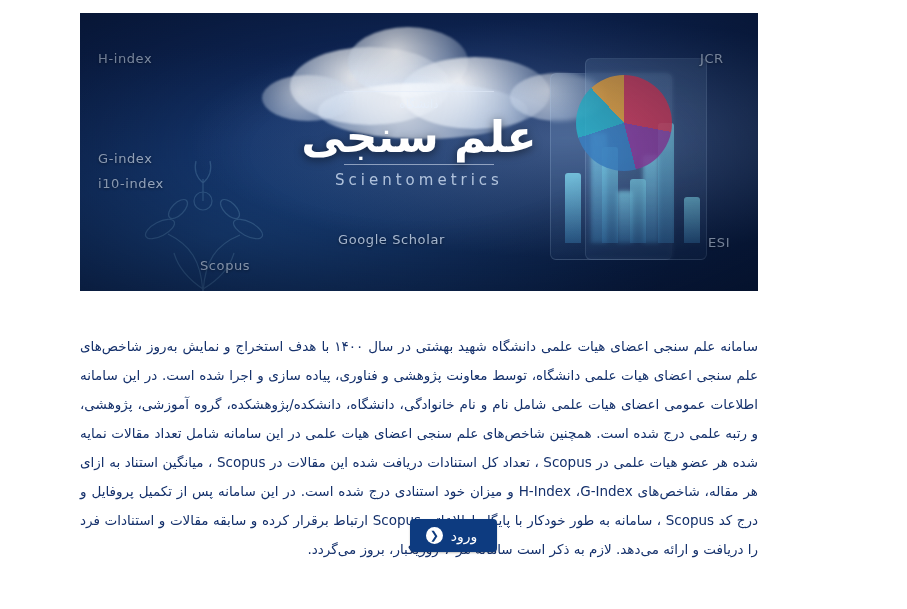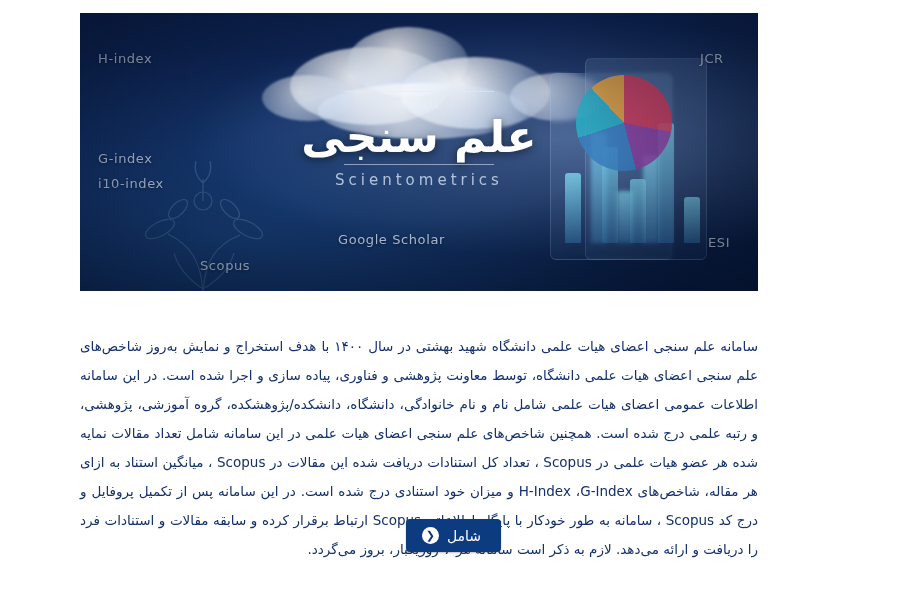--- a/index.html
+++ b/index.html
@@ -257,18 +257,18 @@
         <div class="hero-title">علم سنجی</div>
       </div>
       <div class="hero-sub">Scientometrics</div>
     </div>
   </div>
 
   <p class="body-text">سامانه علم سنجی اعضای هیات علمی دانشگاه شهید بهشتی در سال ۱۴۰۰ با هدف استخراج و نمایش به‌روز شاخص‌های علم سنجی اعضای هیات علمی دانشگاه، توسط معاونت پژوهشی و فناوری، پیاده سازی و اجرا شده است. در این سامانه اطلاعات عمومی اعضای هیات علمی شامل نام و نام خانوادگی، دانشگاه، دانشکده/پژوهشکده، گروه آموزشی، پژوهشی، و رتبه علمی درج شده است. همچنین شاخص‌های علم سنجی اعضای هیات علمی در این سامانه شامل تعداد مقالات نمایه شده هر عضو هیات علمی در Scopus ، تعداد کل استنادات دریافت شده این مقالات در Scopus ، میانگین استناد به ازای هر مقاله، شاخص‌های H-Index ،G-Index و میزان خود استنادی درج شده است. در این سامانه پس از تکمیل پروفایل و درج کد Scopus ، سامانه به طور خودکار با پایگاه اطلاعاتی Scopus ارتباط برقرار کرده و سابقه مقالات و استنادات فرد را دریافت و ارائه می‌دهد. لازم به ذکر است سامانه هر 7 روزیکبار، بروز می‌گردد.</p>
 
   <div class="btn-row">
     <button class="login-btn">
-      <span>شامل</span>
+      <span>ورود</span>
       <span class="login-arrow">❮</span>
     </button>
   </div>
 
 </div>
 
 </body></html>

